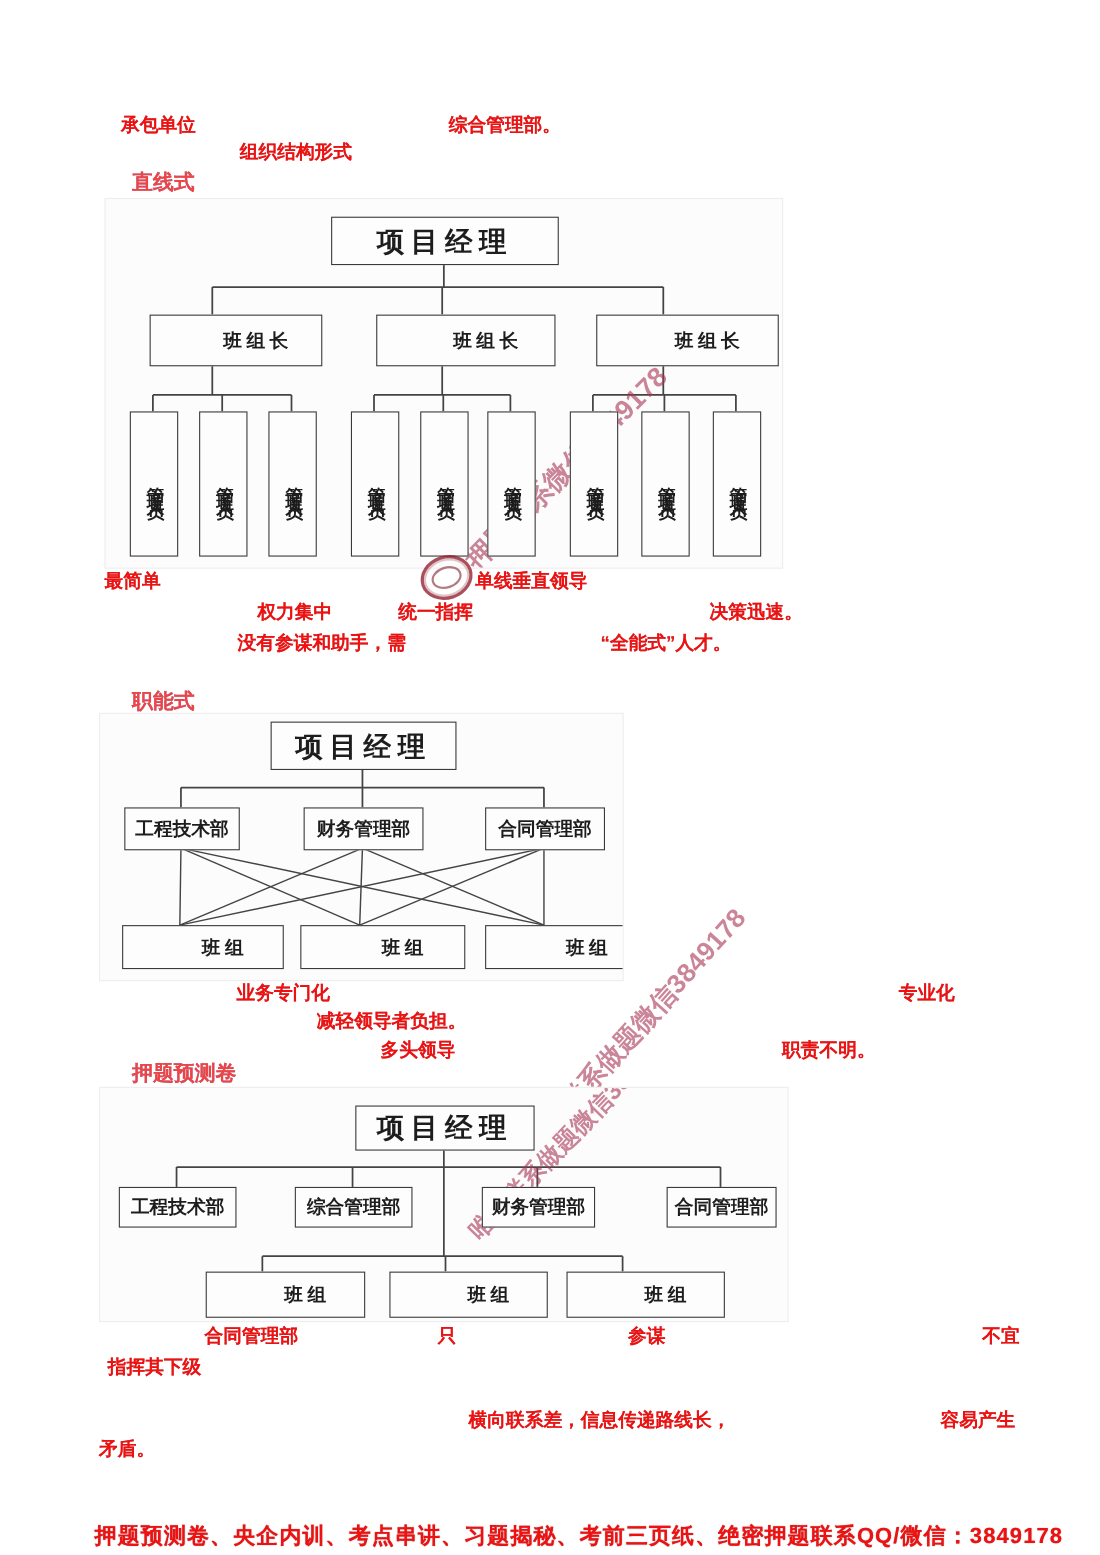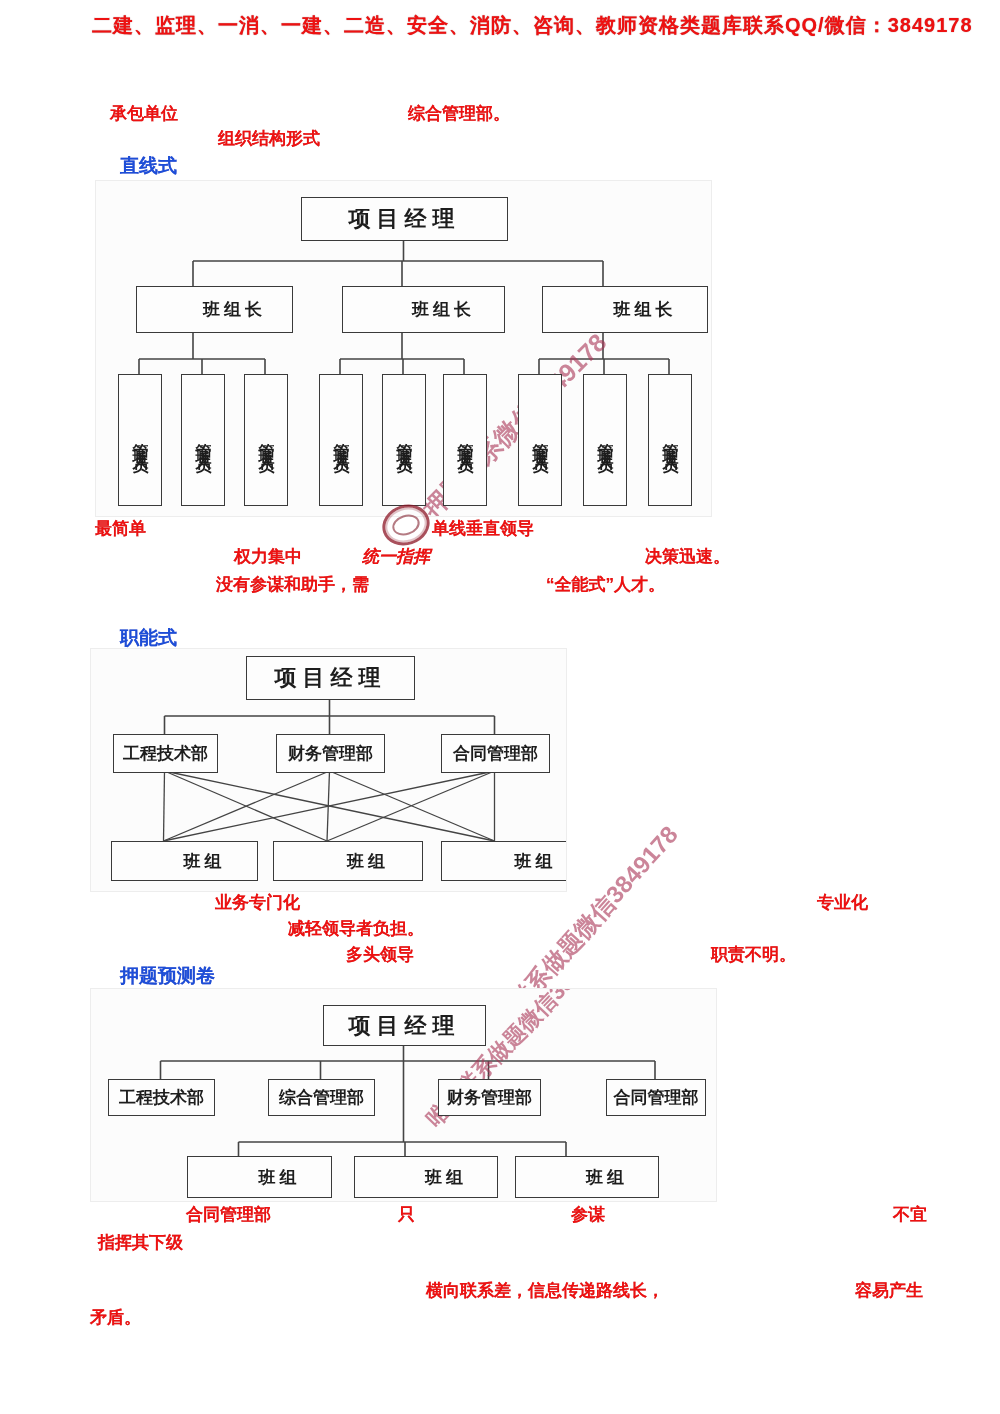--- a/index.html
+++ b/index.html
@@ -4,43 +4,42 @@
 <style>
   html,body{margin:0;padding:0;background:#ffffff;}
   #page{
     position:relative;width:1000px;height:1414px;background:#ffffff;overflow:hidden;
     font-family:"Liberation Sans","DejaVu Sans",sans-serif;
   }
   .banner{position:absolute;color:#ee1111;font-weight:bold;font-size:20px;
     text-shadow:0 0 1px rgba(120,0,0,.6);white-space:nowrap;letter-spacing:1px;}
   .frag{position:absolute;color:#ee1111;font-weight:bold;font-size:17px;white-space:nowrap;
     text-shadow:0 0 .5px rgba(150,0,0,.5);}
-  .hd{position:absolute;color:#1d4ed8;font-weight:bold;font-size:19px;white-space:nowrap;
+  .hd{position:absolute;color:#ef4444;font-weight:bold;font-size:19px;white-space:nowrap;
     text-shadow:0 0 .5px rgba(0,0,150,.45);}
   .chart{position:absolute;background:#fcfcfc;border:1px solid #ededed;overflow:hidden;}
   .obox{position:absolute;border:1.6px solid #3a3a3a;background:#fdfdfd;color:#1d1d1d;
     display:flex;align-items:center;justify-content:center;font-size:17px;
     font-family:"Liberation Serif","DejaVu Serif",serif;font-weight:600;}
-  .obox.root{font-size:22px;letter-spacing:6px;}
+  .obox.root{font-size:25px;letter-spacing:6px;}
   .obox.wide{letter-spacing:4px;padding-left:40px;}
   .obox.vert{writing-mode:vertical-rl;text-orientation:upright;letter-spacing:5px;font-size:16px;}
   .lines{position:absolute;left:0;top:0;}
   .wm{position:absolute;color:rgba(169,51,85,.6);font-weight:bold;white-space:nowrap;
     pointer-events:none;}
   .stamp{position:absolute;width:42px;height:34px;border:3px solid rgba(140,22,38,.75);
     border-radius:50%;transform:rotate(-18deg);box-shadow:inset 0 0 0 2px rgba(140,22,38,.25);}
   .stamp::after{content:"";position:absolute;left:7px;top:7px;width:24px;height:16px;
     border:2px solid rgba(120,15,30,.55);border-radius:50%;}
 </style>
 </head>
 <body>
 
 <div id="page">
 
-  <div class="banner" style="left:92px;top:12px;">二建、监理、一消、一建、二造、安全、消防、咨询、教师资格类题库联系QQ/微信：3849178</div>
 
   <div class="frag" style="left:110px;top:102px;">承包单位</div>
   <div class="frag" style="left:408px;top:102px;">综合管理部。</div>
   <div class="frag" style="left:218px;top:127px;">组织结构形式</div>
 
   <div class="hd" style="left:120px;top:153px;">直线式</div>
 
   <div class="chart" style="left:95px;top:180px;width:615px;height:335px;">
     <svg class="lines" width="615" height="335">
       <path d="M307.5 58 V80 M97 80 H507 M97 80 V105 M306 80 V105 M507 80 V105
@@ -63,21 +62,21 @@
     <div class="obox vert" style="left:422px;top:193px;width:42px;height:130px;">管理人员</div>
     <div class="obox vert" style="left:487px;top:193px;width:42px;height:130px;">管理人员</div>
     <div class="obox vert" style="left:552px;top:193px;width:42px;height:130px;">管理人员</div>
   </div>
 
   <div class="stamp" style="left:382px;top:505px;"></div>
 
   <div class="frag" style="left:95px;top:517px;">最简单</div>
   <div class="frag" style="left:432px;top:517px;">单线垂直领导</div>
   <div class="frag" style="left:234px;top:545px;font-family:Liberation Serif, serif;">权力集中</div>
-  <div class="frag" style="left:362px;top:545px;font-style:italic;">统一指挥</div>
+  <div class="frag" style="left:362px;top:545px;">统一指挥</div>
   <div class="frag" style="left:645px;top:545px;">决策迅速。</div>
   <div class="frag" style="left:216px;top:573px;">没有参谋和助手，需</div>
   <div class="frag" style="left:546px;top:573px;">“全能式”人才。</div>
 
   <div class="hd" style="left:120px;top:625px;">职能式</div>
 
   <div class="chart" style="left:90px;top:648px;width:475px;height:242px;">
     <svg class="lines" width="475" height="242">
       <path d="M238.5 49 V67 M73.5 67 H403.5 M73.5 67 V85 M238.5 67 V85 M403.5 67 V85" stroke="#444" stroke-width="1.6" fill="none"></path>
       <g stroke="#444" stroke-width="1.3">
@@ -129,14 +128,15 @@
 
   <div class="frag" style="left:186px;top:1203px;">合同管理部</div>
   <div class="frag" style="left:398px;top:1203px;">只</div>
   <div class="frag" style="left:571px;top:1203px;">参谋</div>
   <div class="frag" style="left:893px;top:1203px;">不宜</div>
   <div class="frag" style="left:98px;top:1231px;">指挥其下级</div>
   <div class="frag" style="left:426px;top:1279px;">横向联系差，信息传递路线长，</div>
   <div class="frag" style="left:855px;top:1279px;">容易产生</div>
   <div class="frag" style="left:90px;top:1306px;">矛盾。</div>
 
+  <div class="banner" style="left:86px;top:1383px;">押题预测卷、央企内训、考点串讲、习题揭秘、考前三页纸、绝密押题联系QQ/微信：3849178</div>
 
 </div>
 
 </body></html>

